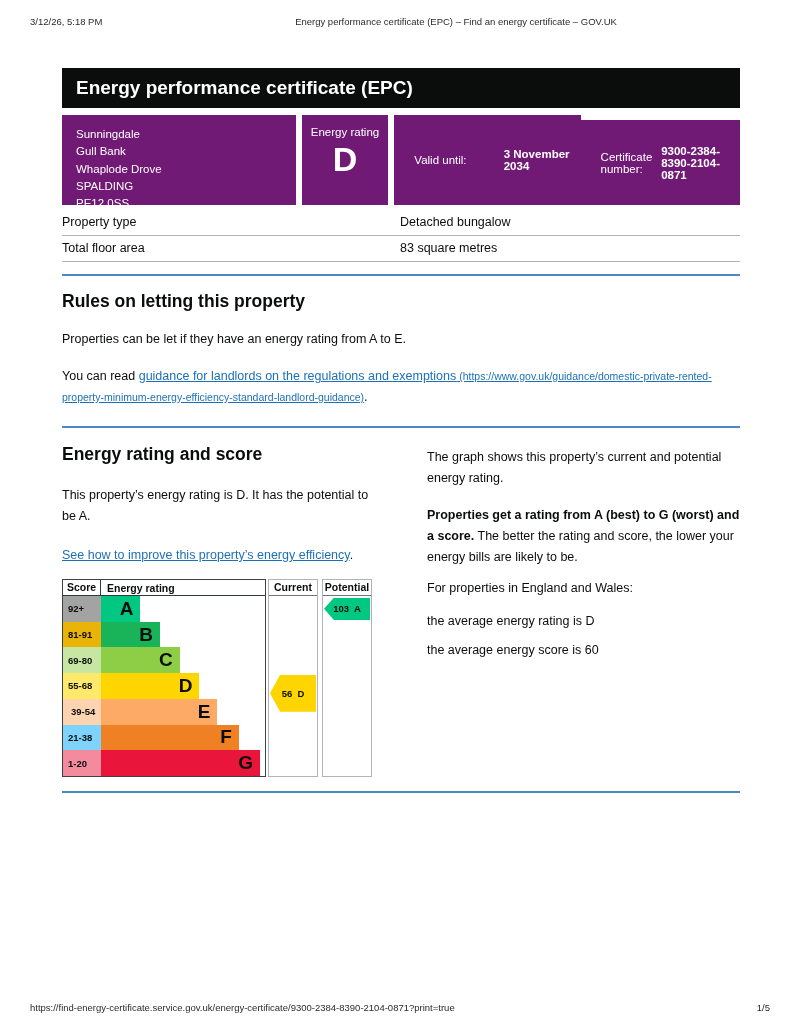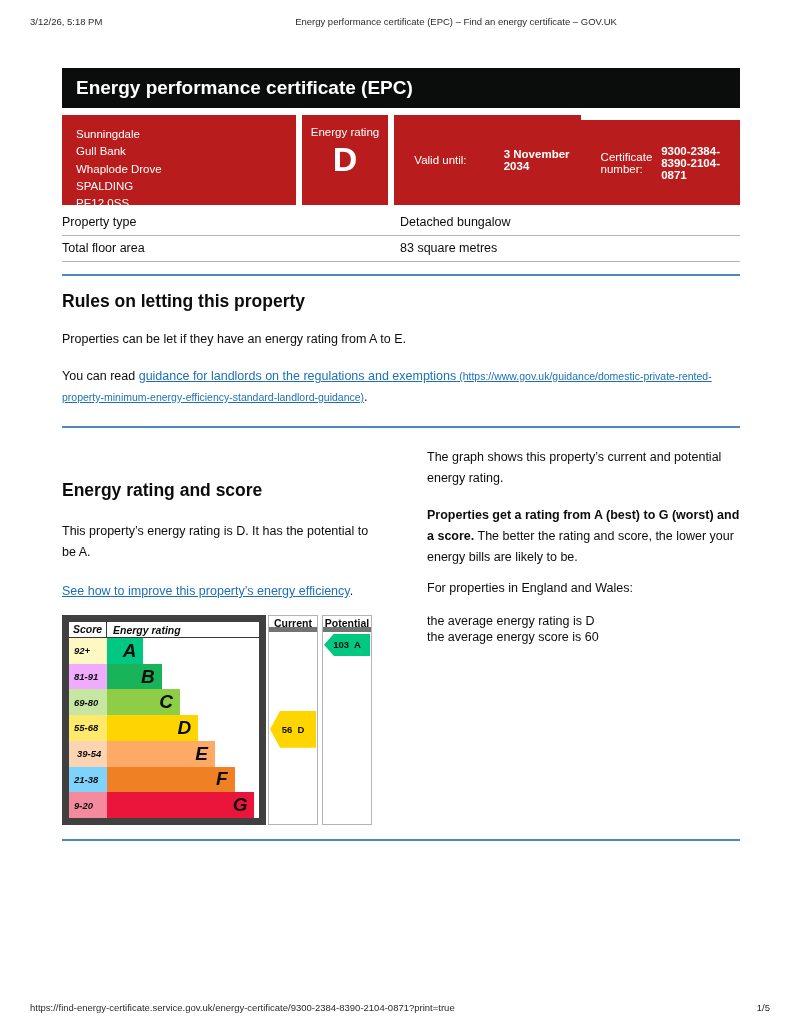--- a/index.html
+++ b/index.html
@@ -18,75 +18,75 @@
   .content { position:absolute; left:62px; top:68px; width:678px; }
 
   
   .banner {
     background:#0b0c0c; color:#fff; height:40px; display:flex; align-items:center;
     padding-left:14px; font-size:19px; font-weight:bold;
   }
 
   
   .summary { display:flex; margin-top:7px; height:90px; }
-  .box { background:#b91c1c; color:#fff; }
+  .box { background:#701a75; color:#fff; }
   .address-box { width:244px; padding:11px 14px; font-size:11.5px; line-height:1.5; }
   .rating-box { width:91px; margin-left:6px; text-align:center; padding-top:11px; font-size:11.5px; }
   .rating-box .big-letter { font-size:34px; font-weight:bold; line-height:1.2; margin-top:1px; }
   .validity { margin-left:6px; flex:1; display:flex; flex-direction:row; }
   .validity .box { flex:1; display:flex; align-items:center; padding-left:20px; font-size:11.5px; }
   .validity .box + .box { margin-top:5px; }
   .validity .lbl { width:110px; }
   .validity .val { font-weight:bold; }
 
   
   .facts { margin-top:5px; }
   .facts .row { display:flex; padding:5px 0 6px; border-bottom:1px solid #b1b4b6; font-size:12.5px; }
   .facts .row .lbl { flex:0 0 338px; }
 
   hr.blue { border:none; border-top:2px solid #4d87c0; }
   .hr1 { margin-top:12px; }
   .hr2 { margin-top:18px; }
   .hr3 { margin-top:14px; }
 
-  h2 { font-size:17.5px; font-weight:bold;margin-top:36px; }
+  h2 { font-size:17.5px; font-weight:bold; }
   .h2-rules { margin-top:15px; }
   p { line-height:21px; }
   .p-let { margin-top:17px; }
   .p-read { margin-top:16px; }
   a.link { color:#1d70b8; text-decoration:underline; cursor:pointer; }
   .url-small { font-size:10.5px; }
 
   
   .columns { display:flex; margin-top:16px; }
   .col-left { width:365px; }
   .col-left .text { width:310px; }
   .col-left p { margin-top:20px; }
   .col-left .improve { display:inline-block; margin-top:18px; line-height:21px; }
   .col-right { flex:1; }
   .col-right .p1 { margin-top:3px; }
   .col-right .p2 { margin-top:16px; }
   .col-right .p3 { margin-top:10px; }
   .col-right .avg { margin-top:14px; line-height:16px; }
-  .col-right .avg div { margin-top:0; }
+  .col-right .avg div { margin-top:13px; }
 
   
   .epc-chart { display:flex; margin-top:13px; width:312px; }
-  .epc-main { width:204px; border:7px solid #404040;font-style:italic; }
+  .epc-main { width:204px; border:1px solid #404040; }
   .epc-head { display:flex; height:16px; border-bottom:1px solid #33383b; font-weight:bold; font-size:10.5px; align-items:center; }
   .epc-head .score-h { width:38px; text-align:center; border-right:1px solid #33383b; align-self:stretch; line-height:15px; }
   .epc-head .rating-h { padding-left:6px; }
   .band-row { display:flex; height:25.71px; }
   .band-score { width:38px; font-size:9.5px; font-weight:bold; display:flex; align-items:center; padding-left:5px; }
   .band-bar-wrap { flex:1; }
   .band-bar { height:100%; display:flex; align-items:center; justify-content:flex-end; padding-right:7px; font-size:19px; font-weight:bold; }
   .epc-col { width:50px; border:1px solid #b1b4b6; display:flex; flex-direction:column; }
   .cur-col { margin-left:2px; }
   .pot-col { margin-left:4px; }
-  .epc-col .col-header { height:16px; border-bottom:5px solid #737373; text-align:center; font-weight:bold; font-size:10.5px; line-height:15px; }
+  .epc-col .col-header { height:16px; border-bottom:1px solid #737373; text-align:center; font-weight:bold; font-size:10.5px; line-height:15px; }
   .epc-col .col-body { position:relative; flex:1; }
   .epc-arrow {
     position:absolute; left:1px; right:1px;
     display:flex; align-items:center; justify-content:center;
     font-size:9.5px; font-weight:bold; white-space:pre;
     clip-path:polygon(0 50%, 22% 0, 100% 0, 100% 100%, 22% 100%);
   }
 </style>
 </head>
 <body>
@@ -152,27 +152,27 @@
       </div>
 
       <div class="epc-chart">
         <div class="epc-main">
           <div class="epc-head">
             <div class="score-h">Score</div>
             <div class="rating-h">Energy rating</div>
           </div>
           <div>
               <div class="band-row">
-                <div class="band-score" style="background: #fef9c3;">92+</div>
+                <div class="band-score" style="background: #a3a3a3;">92+</div>
                 <div class="band-bar-wrap">
                   <div class="band-bar" style="background: rgb(0, 199, 129); width: 24%;">A</div>
                 </div>
               </div>
               <div class="band-row">
-                <div class="band-score" style="background: #f0abfc;">81-91</div>
+                <div class="band-score" style="background: #eab308;">81-91</div>
                 <div class="band-bar-wrap">
                   <div class="band-bar" style="background: rgb(25, 180, 89); width: 36%;">B</div>
                 </div>
               </div>
               <div class="band-row">
                 <div class="band-score" style="background: rgb(198, 230, 162);">69-80</div>
                 <div class="band-bar-wrap">
                   <div class="band-bar" style="background: rgb(141, 206, 70); width: 48%;">C</div>
                 </div>
               </div>
@@ -188,21 +188,21 @@
                   <div class="band-bar" style="background: rgb(252, 170, 101); width: 71%;">E</div>
                 </div>
               </div>
               <div class="band-row">
                 <div class="band-score" style="background: #7dd3fc;">21-38</div>
                 <div class="band-bar-wrap">
                   <div class="band-bar" style="background: rgb(239, 128, 35); width: 84%;">F</div>
                 </div>
               </div>
               <div class="band-row">
-                <div class="band-score" style="background: rgb(244, 138, 157);">9-20</div>
+                <div class="band-score" style="background: rgb(244, 138, 157);">1-20</div>
                 <div class="band-bar-wrap">
                   <div class="band-bar" style="background: rgb(233, 21, 59); width: 97%;">G</div>
                 </div>
               </div>
             </div>
         </div>
         <div class="epc-col cur-col">
           <div class="col-header">Current</div>
           <div class="col-body">
               <div class="epc-arrow" style="top: 78.6429px; height: 37px; background: rgb(255, 213, 0);">56  D</div>

